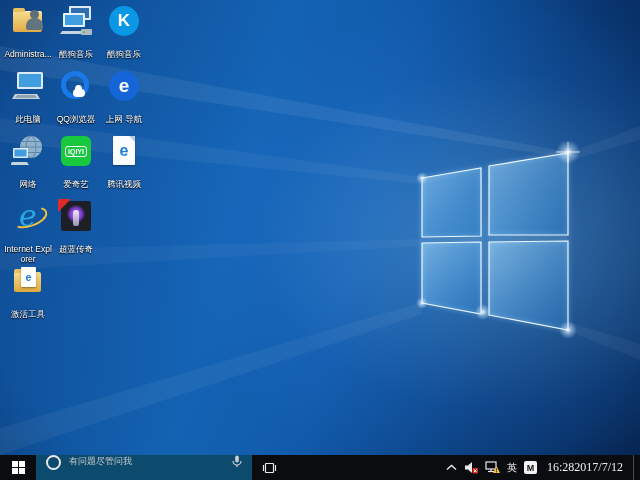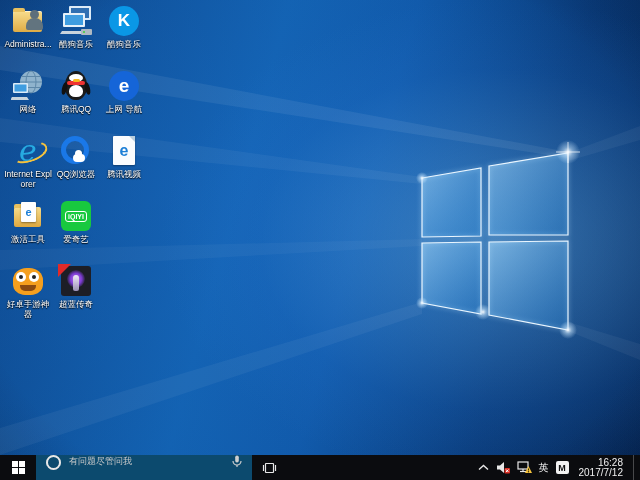--- a/index.html
+++ b/index.html
@@ -17,21 +17,21 @@
       radial-gradient(ellipse 900px 680px at 28% 42%, rgba(28,108,198,0.38), rgba(0,0,0,0) 70%),
       linear-gradient(105deg,#0a3e7e 0%,#1160ae 38%,#0f57a6 55%,#083672 78%,#052451 100%);
   }
   .wallsvg{position:absolute;left:0;top:0;}
   
   .icon-grid{position:absolute;left:4px;top:4px;display:flex;}
   .icon-col{display:flex;flex-direction:column;width:48px;}
   .icon-item{height:65px;display:flex;flex-direction:column;align-items:center;cursor:default;}
   .ic{width:36px;height:34px;position:relative;display:flex;align-items:center;justify-content:center;flex:none;}
   .lbl{
-    margin-top:1px;max-width:50px;text-align:center;color:#fff;
+    margin-top:11px;max-width:50px;text-align:center;color:#fff;
     font-size:8.5px;line-height:10px;word-break:break-all;
     text-shadow:0 1px 1px rgba(0,0,0,.95),0 0 2px rgba(0,0,0,.7);
   }
   
   .i-userfolder .folder{position:absolute;left:3px;top:7px;width:29px;height:21px;border-radius:2px;
     background:linear-gradient(#f7dd8d,#e0ac45);box-shadow:inset 0 1px 0 rgba(255,255,255,.6);}
   .i-userfolder .folder::before{content:"";position:absolute;left:0;top:-3px;width:12px;height:4px;border-radius:2px 2px 0 0;background:#e8c05f;}
   .i-userfolder .head{position:absolute;right:7px;top:6px;width:9px;height:9px;border-radius:50%;background:#5d6f7b;}
   .i-userfolder .body{position:absolute;right:3px;top:14px;width:17px;height:12px;border-radius:8px 8px 2px 2px;background:#62747f;}
 
@@ -99,21 +99,21 @@
     font-family:"Liberation Sans","DejaVu Sans",sans-serif;min-width:0;
   }
   .searchbox input::placeholder{color:#c9c9c9;opacity:1;}
   .taskview{width:34px;display:flex;align-items:center;justify-content:center;}
   .tb-spacer{flex:1;}
   .tray{display:flex;align-items:center;gap:7px;padding-right:2px;}
   .tray-btn{display:flex;align-items:center;justify-content:center;height:25px;}
   .ime-lang{color:#fff;font-size:10px;line-height:25px;}
   .ime-mode{width:13px;height:13px;background:#f2f2f2;color:#111;border-radius:2px;font-size:9px;font-weight:bold;
     display:flex;align-items:center;justify-content:center;}
-  .clock{display:flex;flex-direction:column;align-items:flex-end;justify-content:center;color:#f0f0f0;font-size:10px;line-height:9.5px;padding:0 3px;}
+  .clock{display:flex;flex-direction:row;align-items:flex-end;justify-content:center;color:#f0f0f0;font-size:12px;line-height:9.5px;padding:0 3px;font-family:Liberation Serif, serif;}
   .showdesk{width:4px;height:25px;border-left:1px solid rgba(255,255,255,.25);}
 </style>
 </head>
 <body>
 
 <div class="desktop">
 
   <svg class="wallsvg" width="640" height="455" viewBox="0 0 640 455">
     <defs>
       <linearGradient id="paneg" x1="0" y1="0" x2="1" y2="1">
@@ -166,20 +166,31 @@
 
       <div class="icon-item">
         <div class="ic i-userfolder">
           <div class="folder"></div>
             <div class="head"></div>
             <div class="body"></div>
         </div>
         <div class="lbl">Administra...</div>
       </div>
 
+      <div class="icon-item">
+        <div class="ic i-monitor">
+          <svg width="34" height="32" viewBox="0 0 34 32">
+            <rect x="6" y="2" width="26" height="17" rx="1.5" fill="#dcebf7"></rect>
+            <rect x="8" y="4" width="22" height="13" fill="#3f9de0"></rect>
+            <polygon points="4,24 26,24 29,29 1,29" fill="#c8d4dd"></polygon>
+            <polygon points="6,25 24,25 26,28 4,28" fill="#8fa3b0"></polygon>
+          </svg>
+        </div>
+        <div class="lbl">此电脑</div>
+      </div>
 
       <div class="icon-item">
         <div class="ic i-net">
           <svg width="34" height="32" viewBox="0 0 34 32">
             <circle cx="20" cy="12" r="11" fill="#8fb3cd"></circle>
             <ellipse cx="20" cy="12" rx="5" ry="11" fill="none" stroke="#5d87a8" stroke-width="1"></ellipse>
             <line x1="9" y1="12" x2="31" y2="12" stroke="#5d87a8" stroke-width="1"></line>
             <line x1="10" y1="6.5" x2="30" y2="6.5" stroke="#5d87a8" stroke-width="1"></line>
             <line x1="10" y1="17.5" x2="30" y2="17.5" stroke="#5d87a8" stroke-width="1"></line>
             <rect x="2" y="13" width="15" height="10" rx="1" fill="#dcebf7"></rect>
@@ -200,60 +211,39 @@
       </div>
 
       <div class="icon-item">
         <div class="ic i-actfolder">
           <div class="folder"></div>
           <div class="doc">e</div>
         </div>
         <div class="lbl">激活工具</div>
       </div>
 
-      <div class="icon-item">
-        <div class="ic i-monster">
-          <div class="blob"></div>
-          <div class="eye e1"></div>
-            <div class="eye e2"></div>
-          <div class="mouth"></div>
-        </div>
-        <div class="lbl">好卓手游神器</div>
-      </div>
     </div>
 
     <div class="icon-col">
 
       <div class="icon-item">
         <div class="ic i-bb">
           <svg width="34" height="32" viewBox="0 0 34 32">
             <rect x="10" y="1" width="22" height="14" rx="1" fill="#dcebf7"></rect>
             <rect x="12" y="3" width="18" height="10" fill="#2f6fb2"></rect>
             <rect x="4" y="8" width="22" height="14" rx="1" fill="#e6f1fa"></rect>
             <rect x="6" y="10" width="18" height="10" fill="#3f9de0"></rect>
             <polygon points="3,26 24,26 26,29 1,29" fill="#c8d4dd"></polygon>
             <rect x="22" y="24" width="11" height="6" rx="1" fill="#aeb9c2"></rect>
             <circle cx="25" cy="27" r="1" fill="#3ad13a"></circle>
           </svg>
         </div>
         <div class="lbl">酷狗音乐</div>
       </div>
 
-      <div class="icon-item">
-        <div class="ic i-qq">
-          <div class="bodyb"></div>
-            <div class="wing1"></div>
-            <div class="wing2"></div>
-          <div class="face"></div>
-            <div class="belly"></div>
-          <div class="scarf"></div>
-            <div class="beak"></div>
-        </div>
-        <div class="lbl">腾讯QQ</div>
-      </div>
 
 
       <div class="icon-item">
         <div class="ic i-qqb">
           <div class="ring"></div>
             <div class="cloud"></div>
         </div>
         <div class="lbl">QQ浏览器</div>
       </div>
 

